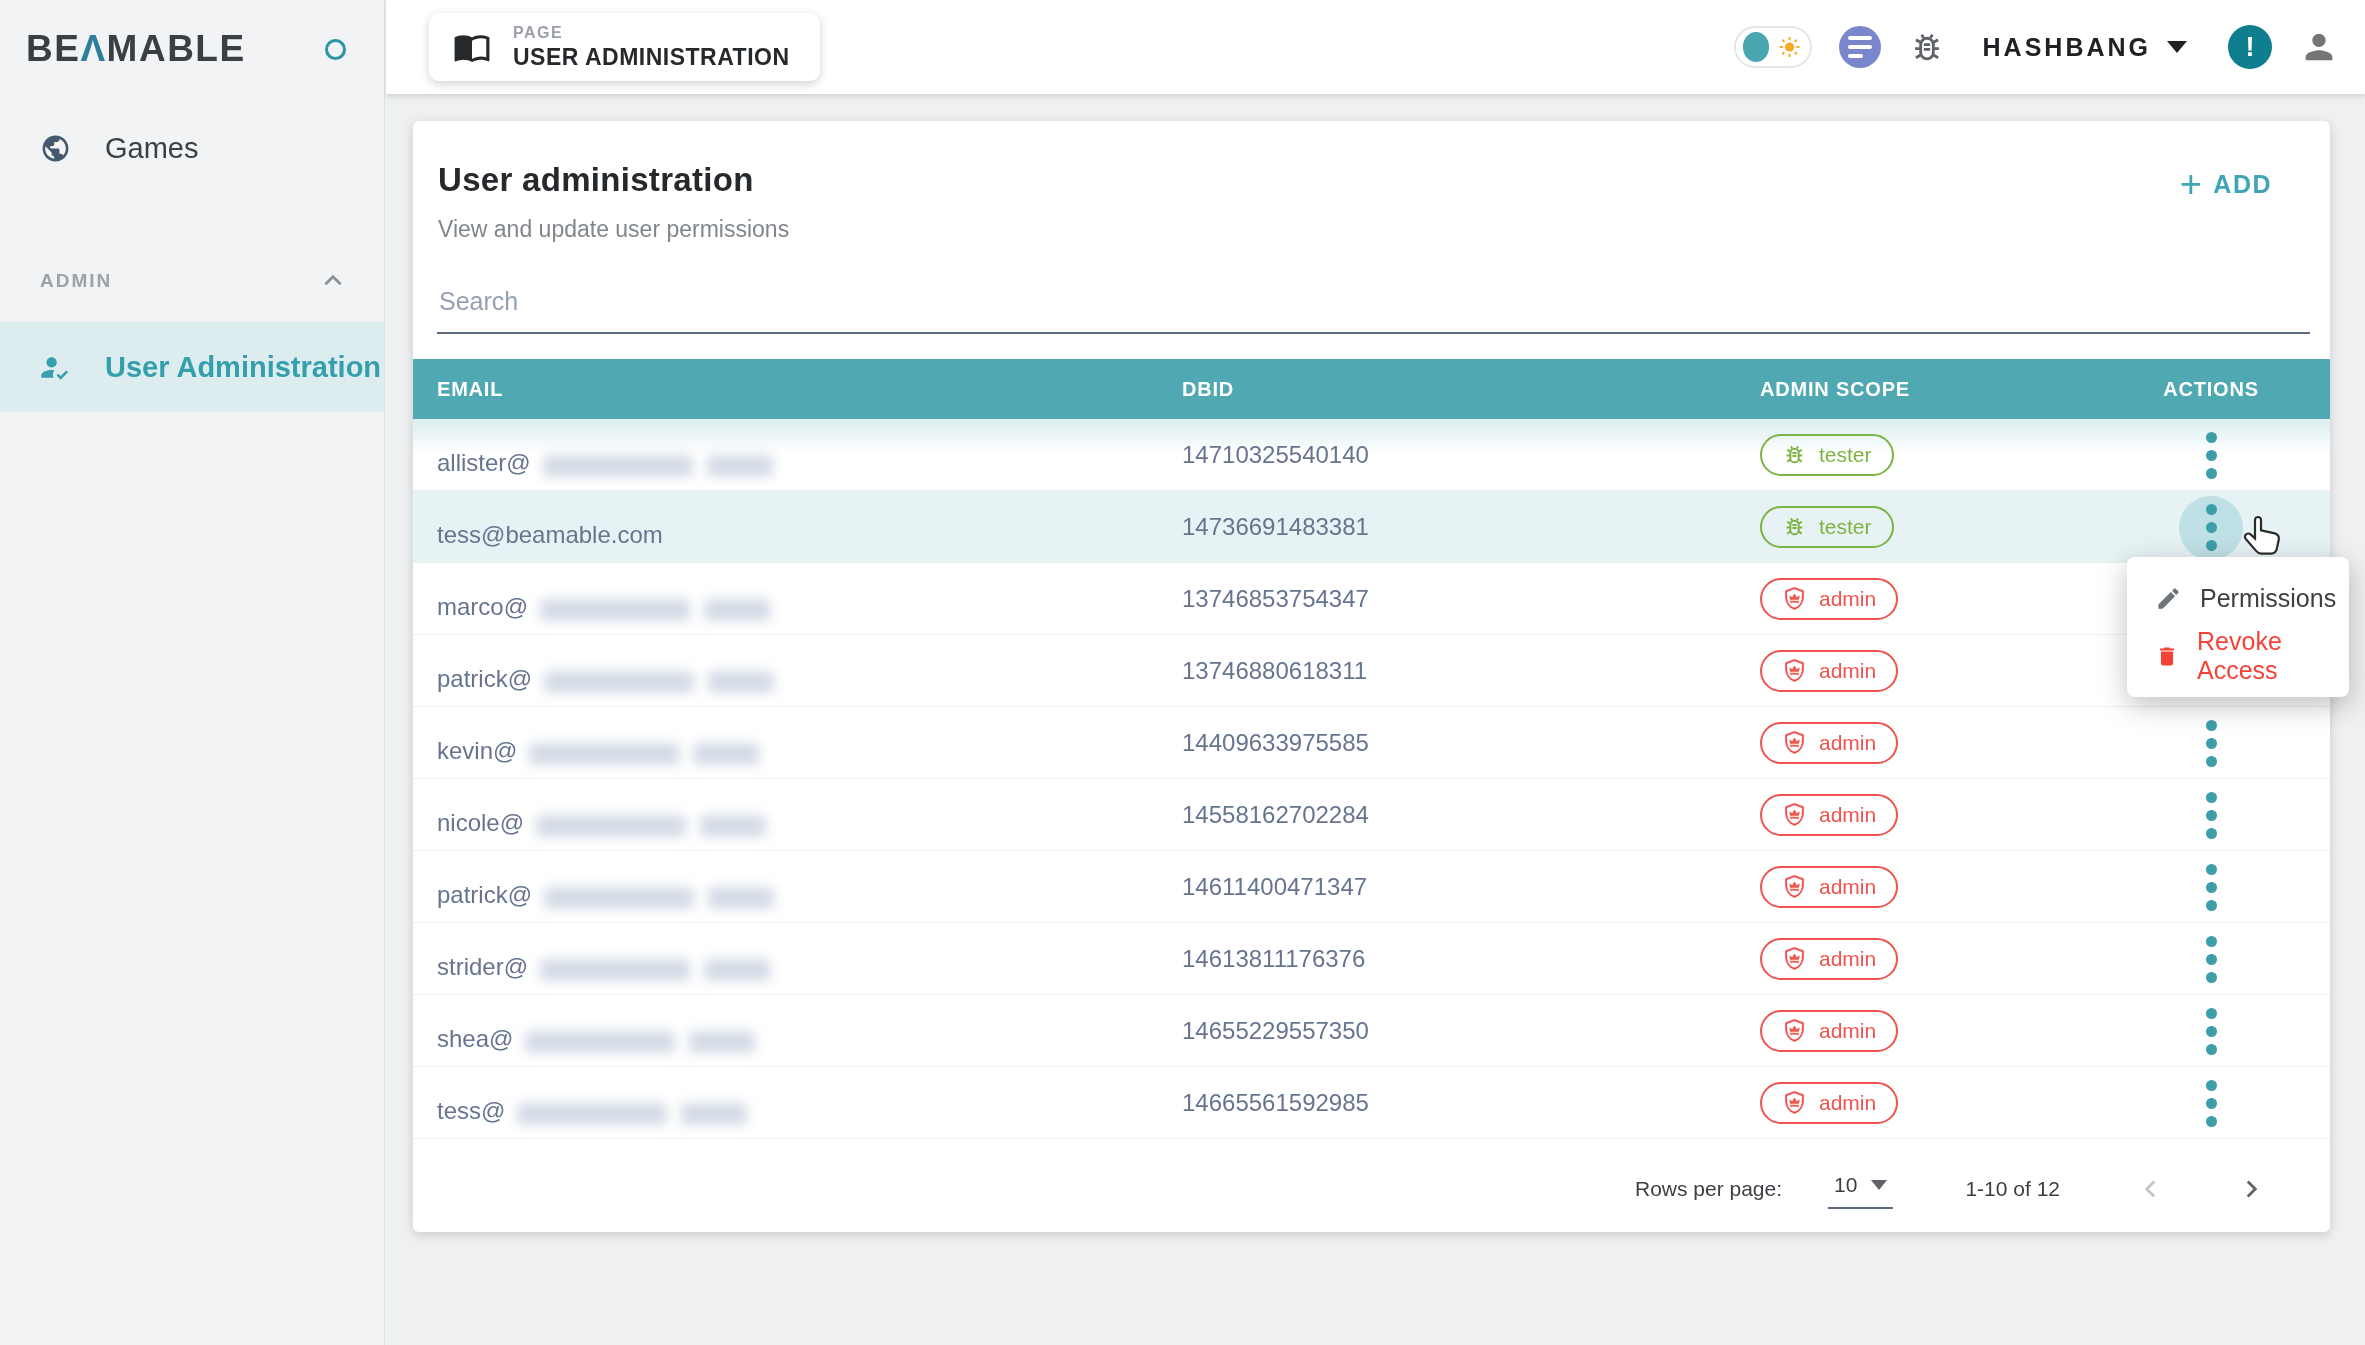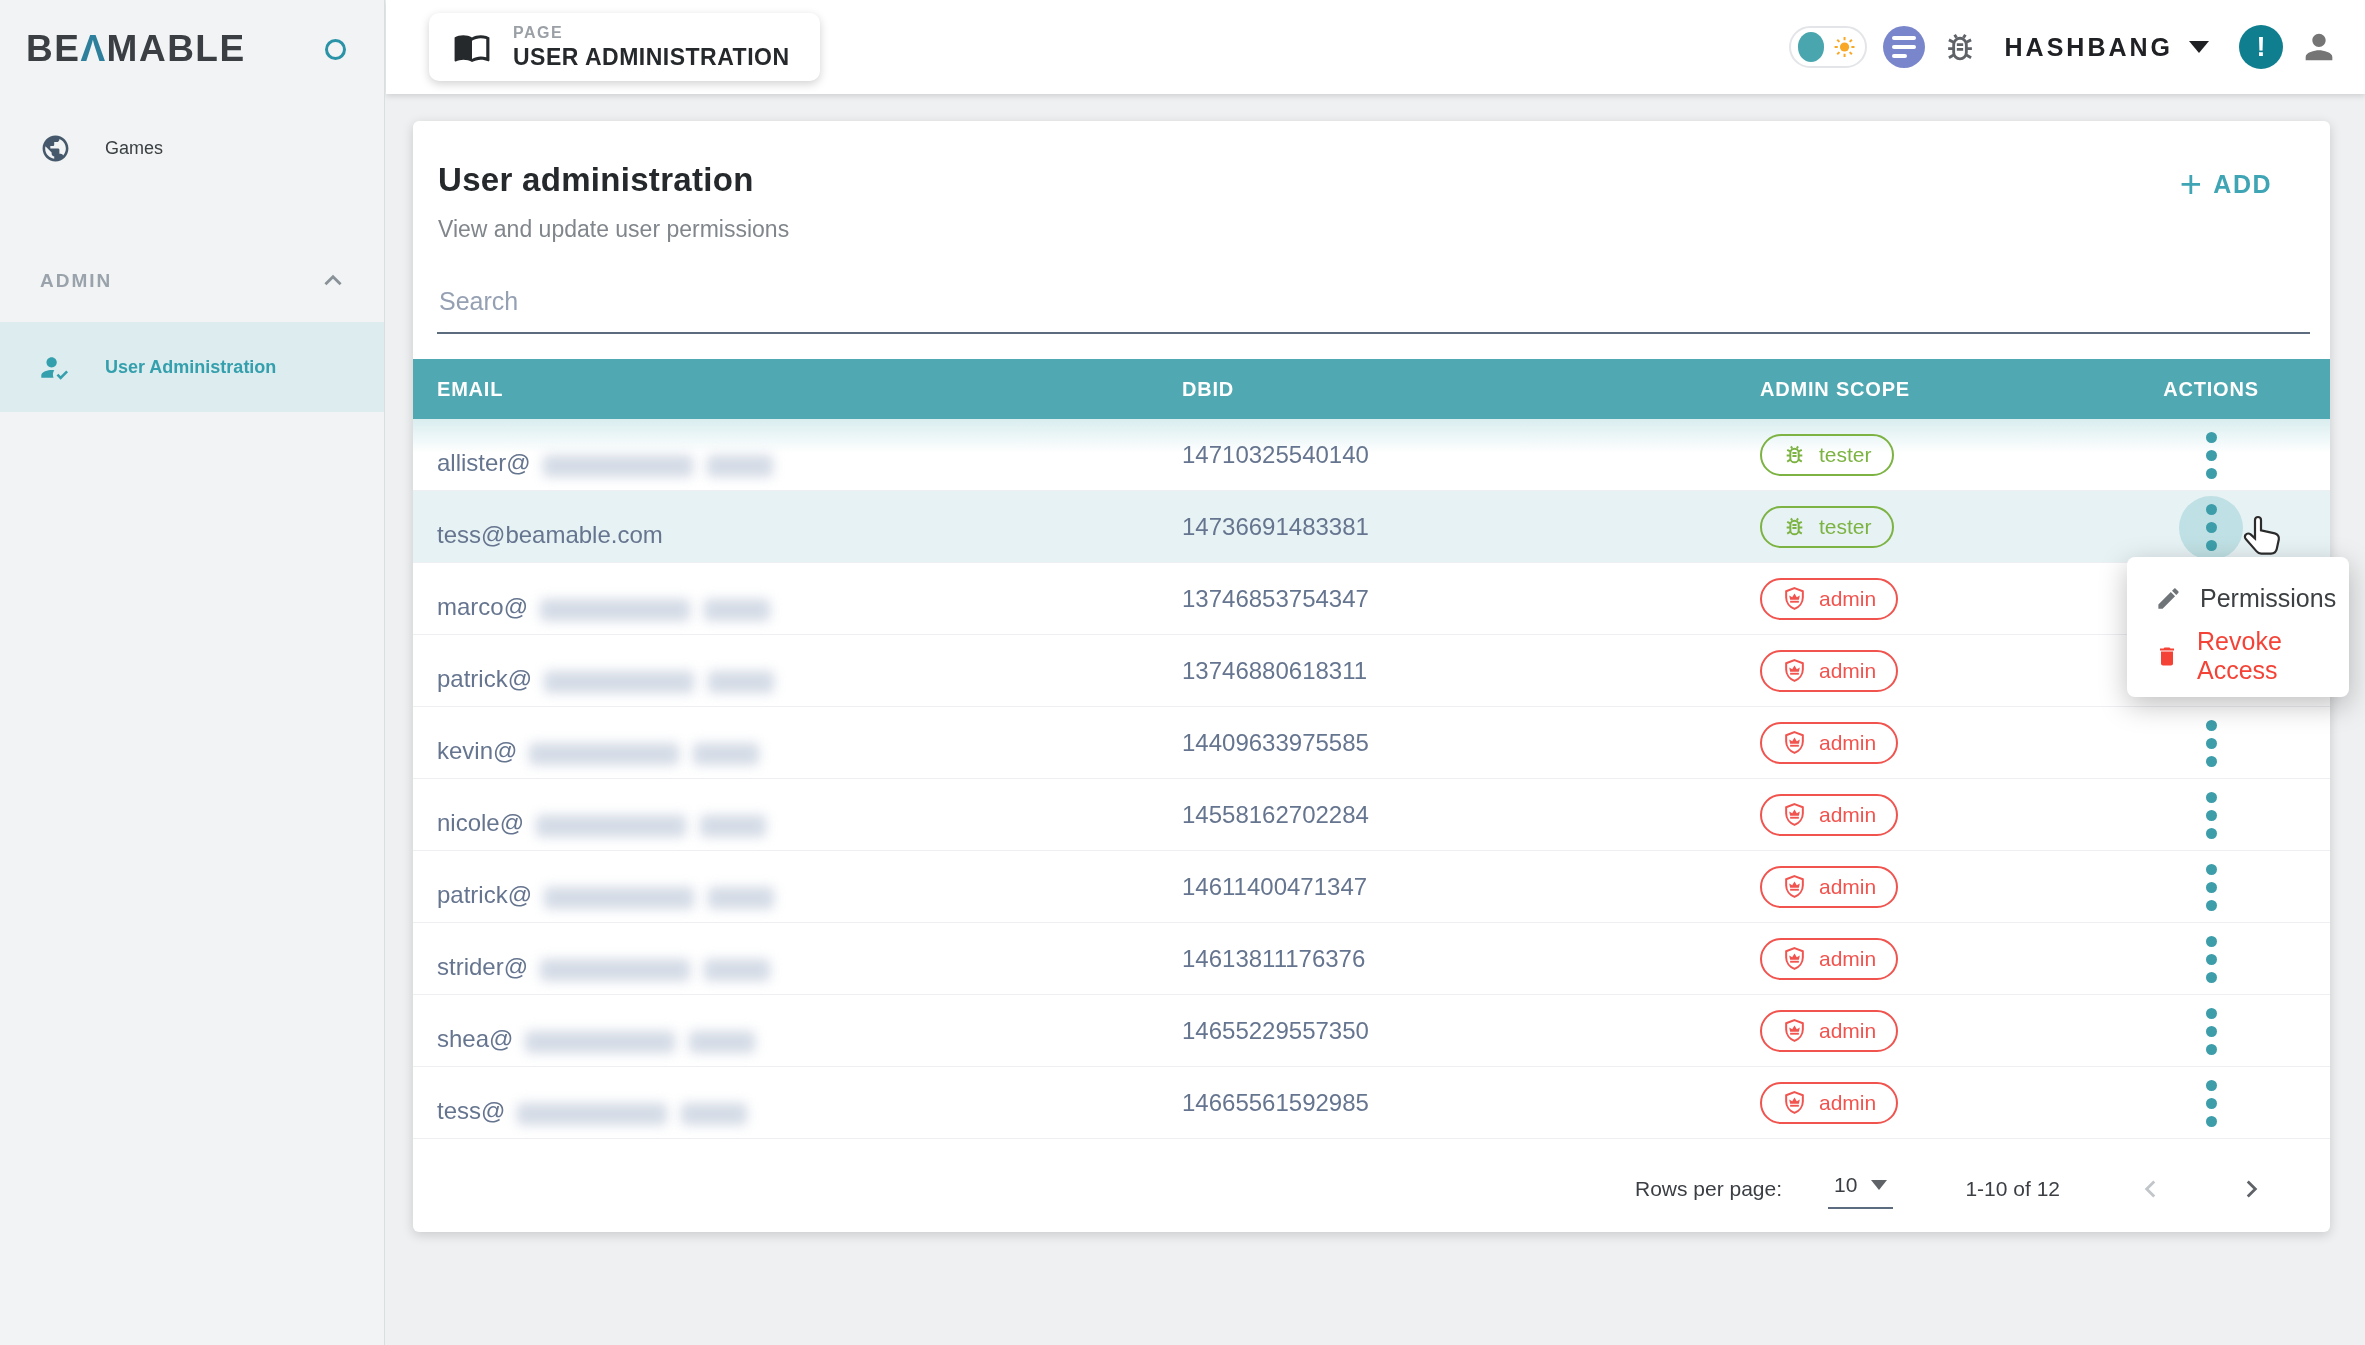--- a/index.html
+++ b/index.html
@@ -10,37 +10,37 @@
   }
   
   .sidebar {
     position:absolute; left:0; top:0; bottom:0; width:385px;
     background:#f1f3f4; border-right:1px solid #dadee1; z-index:20;
   }
   .logo-row { display:flex; align-items:center; justify-content:space-between; padding:28px 38px 0 26px; }
   .logo { font-size:37px; font-weight:bold; letter-spacing:1.5px; color:#3b3f44; }
   .logo .caret { color:#2e7f9b; }
   .logo-ring { width:21px; height:21px; border:3px solid #2a93a8; border-radius:50%; }
-  .nav-item { display:flex; align-items:center; gap:34px; height:64px; padding-left:40px; font-size:18px; color:#3c4043; cursor:pointer; }
+  .nav-item { display:flex; align-items:center; gap:34px; height:64px; padding-left:40px; font-size:29px; color:#3c4043; cursor:pointer; }
   .nav-item.games { margin-top:46px; }
   .section-row { display:flex; align-items:center; justify-content:space-between; padding:0 38px 0 40px; margin-top:76px; height:50px; }
   .section-label { font-size:19px; letter-spacing:2px; color:#9aa3ab; font-weight:bold; }
   .nav-item.active { margin-top:16px; height:90px; background:#ddecee; color:#35a0ad; font-weight:bold; }
   
   .topbar {
     position:absolute; left:386px; right:0; top:0; height:94px; background:#ffffff;
     box-shadow:0 2px 6px rgba(0,0,0,0.14); z-index:15;
   }
   .page-chip {
     position:absolute; left:43px; top:13px; height:68px; background:#fff; border-radius:10px;
     box-shadow:0 3px 10px rgba(0,0,0,0.18); display:flex; align-items:center; gap:22px; padding:0 30px 0 24px; cursor:pointer;
   }
   .chip-kicker { font-size:16px; font-weight:bold; letter-spacing:1.5px; color:#9aa0a6; }
   .chip-title { font-size:23px; font-weight:800; letter-spacing:0.5px; color:#26292c; margin-top:2px; }
-  .topbar-right { position:absolute; right:26px; top:0; height:94px; display:flex; align-items:center; gap:16px; }
+  .topbar-right { position:absolute; right:26px; top:0; height:94px; display:flex; align-items:center; gap:27px; }
   .theme-toggle { width:78px; height:42px; border:2px solid #e3e5e8; border-radius:22px; display:flex; align-items:center; padding:0 7px; gap:8px; cursor:pointer; }
   .toggle-knob { width:30px; height:30px; background:#4aa6ae; border-radius:50%; }
   .circle-list-btn { width:42px; height:42px; border-radius:50%; background:#7986cb; display:flex; flex-direction:column; justify-content:center; align-items:flex-start; padding-left:9px; gap:5px; cursor:pointer; }
   .circle-list-btn i { display:block; height:4px; border-radius:2px; background:#fff; }
   .org-switcher { display:flex; align-items:center; gap:16px; margin-left:10px; cursor:pointer; }
   .org-label { font-size:25px; font-weight:bold; letter-spacing:3px; color:#202124; }
   .caret-down { width:0; height:0; border-left:10px solid transparent; border-right:10px solid transparent; border-top:12px solid #202124; }
   .alert-btn { width:44px; height:44px; border-radius:50%; background:#0f7e8e; color:#fff; font-size:27px; font-weight:bold; display:flex; align-items:center; justify-content:center; margin-left:14px; cursor:pointer; }
   
   .card {

